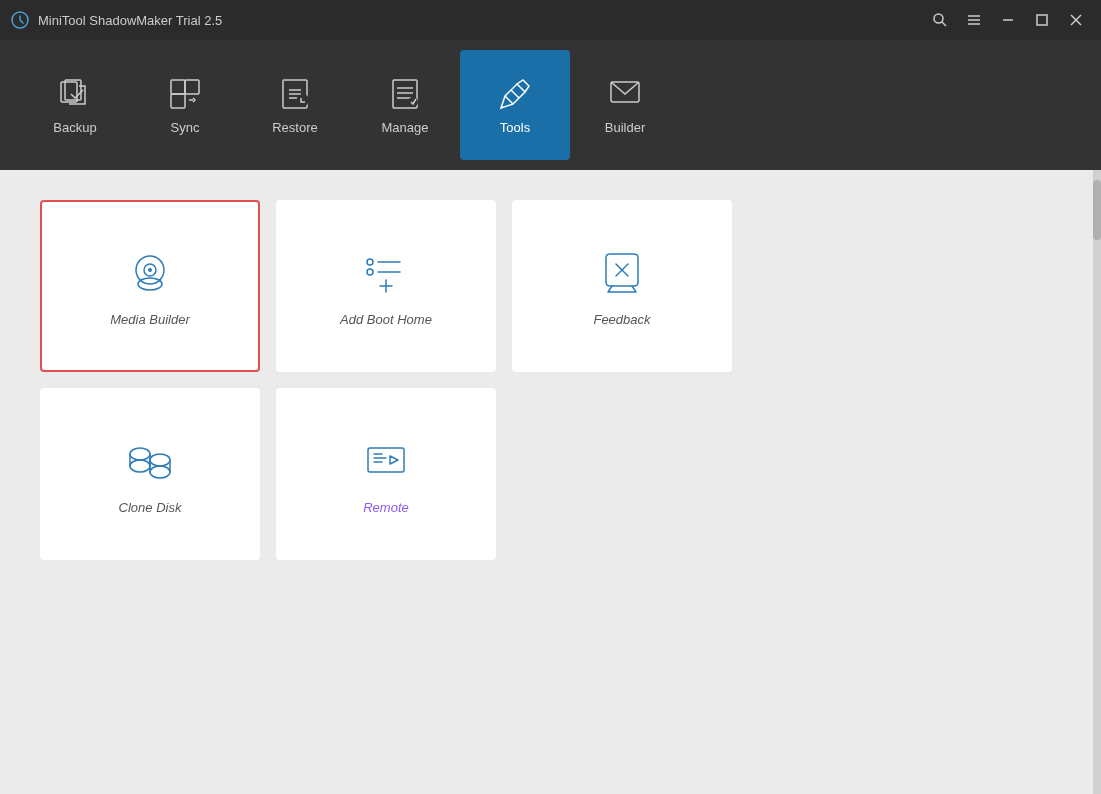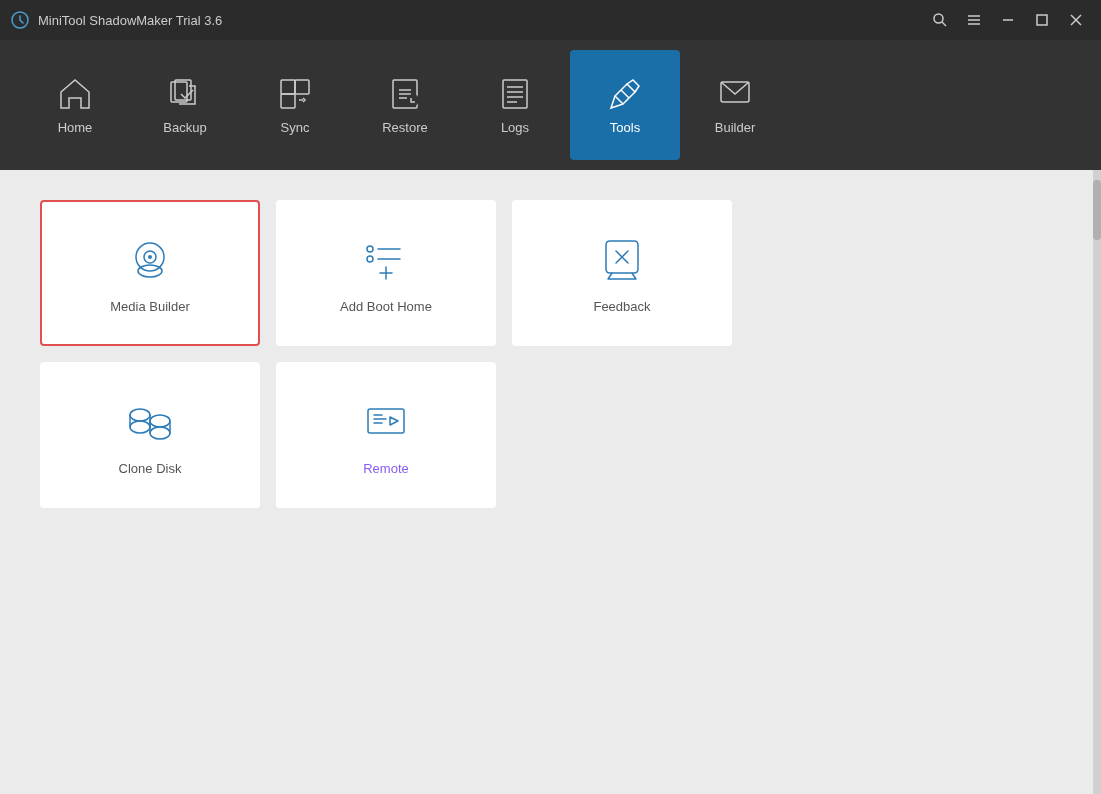--- a/index.html
+++ b/index.html
@@ -98,33 +98,34 @@
       display: flex;
       flex-direction: column;
       gap: 16px;
     }
     .tool-row {
       display: flex;
       gap: 16px;
     }
     .tool-card {
       width: 220px;
-      height: 146px;
+      height: 172px;
       background: white;
       border-radius: 4px;
       display: flex;
       flex-direction: column;
       align-items: center;
       justify-content: center;
       gap: 14px;
       cursor: pointer;
       font-size: 13px;
       color: #555;
       border: 2px solid transparent;
       transition: border-color 0.15s, box-shadow 0.15s;
+      font-style: italic;
     }
     .tool-card.selected {
       border: 2px solid #e05050;
     }
     .tool-card svg {
       width: 52px;
       height: 52px;
       fill: none;
       stroke: #2e7cb8;
       stroke-width: 1.5;
@@ -158,21 +159,21 @@
   </style>
 </head>
 <body>
 
 <div class="title-bar">
   <div class="title-bar-left">
     <svg class="title-bar-logo" viewBox="0 0 20 20" fill="none" stroke="#4a9fd4" stroke-width="1.5">
       <circle cx="10" cy="10" r="8"></circle>
       <path d="M10 6 L10 10 L13 13" stroke-linecap="round"></path>
     </svg>
-    <span>MiniTool ShadowMaker Trial 3.6</span>
+    <span>MiniTool ShadowMaker Trial 2.5</span>
   </div>
   <div class="title-bar-controls">
     <button class="title-bar-btn">
       <svg width="16" height="16" viewBox="0 0 16 16" fill="none" stroke="#ccc" stroke-width="1.5">
         <circle cx="6.5" cy="6.5" r="4.5"></circle>
         <line x1="10" y1="10" x2="14" y2="14"></line>
       </svg>
     </button>
     <button class="title-bar-btn">
       <svg width="16" height="16" viewBox="0 0 16 16" fill="none" stroke="#ccc" stroke-width="1.5">
@@ -195,26 +196,20 @@
       <svg width="16" height="16" viewBox="0 0 16 16" fill="none" stroke="#ccc" stroke-width="1.5">
         <line x1="3" y1="3" x2="13" y2="13"></line>
         <line x1="13" y1="3" x2="3" y2="13"></line>
       </svg>
     </button>
   </div>
 </div>
 
 <div class="nav-bar">
 
-  <div class="nav-item">
-    <svg viewBox="0 0 36 36">
-      <path d="M4 16 L18 4 L32 16 L32 32 L24 32 L24 22 L12 22 L12 32 L4 32 Z"></path>
-    </svg>
-    <span>Home</span>
-  </div>
 
   <div class="nav-item">
     <svg viewBox="0 0 36 36">
       <rect x="4" y="6" width="16" height="20" rx="1"></rect>
       <rect x="8" y="4" width="16" height="20" rx="1"></rect>
       <path d="M14 18 L18 22 L26 14"></path>
       <path d="M22 10 L28 10 L28 28 L12 28"></path>
     </svg>
     <span>Backup</span>
   </div>
@@ -232,31 +227,32 @@
   <div class="nav-item">
     <svg viewBox="0 0 36 36">
       <rect x="6" y="4" width="24" height="28" rx="1"></rect>
       <path d="M12 14 L24 14 M12 18 L24 18 M12 22 L20 22"></path>
       <circle cx="26" cy="24" r="6" fill="#333" stroke="none"></circle>
       <path d="M24 22 L24 26 L28 26" stroke="#ccc" stroke-width="1.5" fill="none"></path>
     </svg>
     <span>Restore</span>
   </div>
 
-
   <div class="nav-item">
     <svg viewBox="0 0 36 36">
       <rect x="6" y="4" width="24" height="28" rx="1"></rect>
-      <line x1="10" y1="11" x2="26" y2="11"></line>
-      <line x1="10" y1="16" x2="26" y2="16"></line>
-      <line x1="10" y1="21" x2="26" y2="21"></line>
-      <line x1="10" y1="26" x2="20" y2="26"></line>
-    </svg>
-    <span>Logs</span>
-  </div>
+      <line x1="10" y1="12" x2="26" y2="12"></line>
+      <line x1="10" y1="17" x2="26" y2="17"></line>
+      <line x1="10" y1="22" x2="26" y2="22"></line>
+      <circle cx="26" cy="26" r="5" fill="#333" stroke="none"></circle>
+      <path d="M24 26 L26 28 L29 23" stroke="#ccc" stroke-width="1.5" fill="none"></path>
+    </svg>
+    <span>Manage</span>
+  </div>
+
 
   <div class="nav-item active">
     <svg viewBox="0 0 36 36">
       <path d="M20 8 L28 16 L16 28 L8 20 Z"></path>
       <path d="M8 20 L4 32 L16 28"></path>
       <path d="M20 8 L26 4 L32 10 L28 16"></path>
       <line x1="14" y1="14" x2="22" y2="22"></line>
     </svg>
     <span>Tools</span>
   </div>

